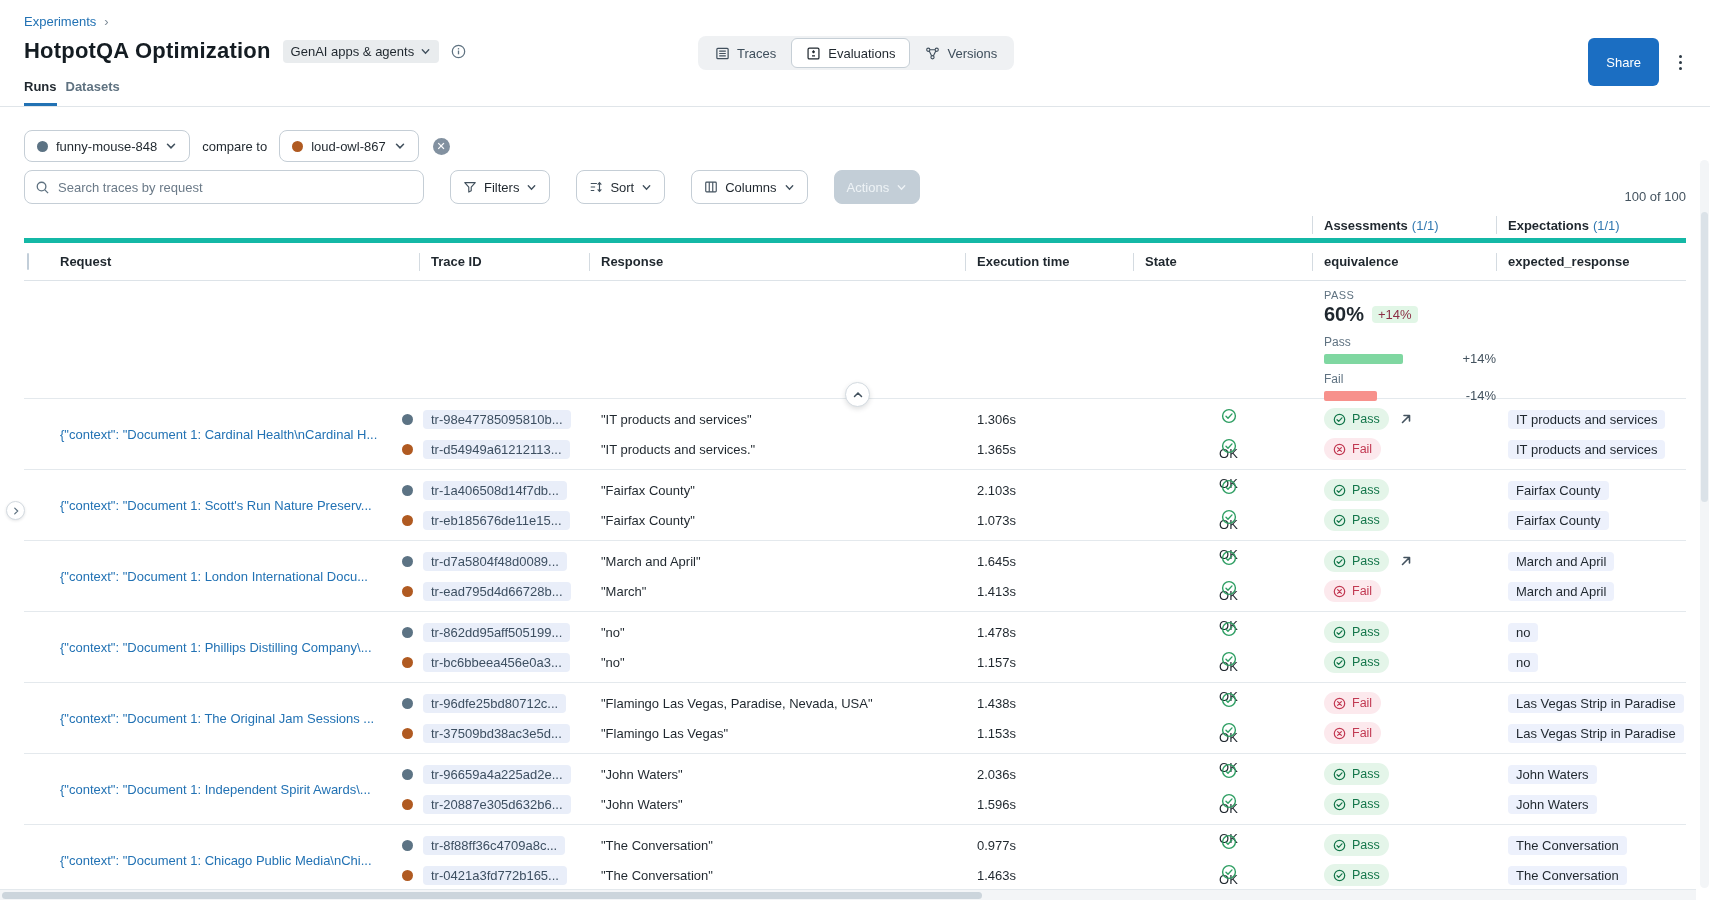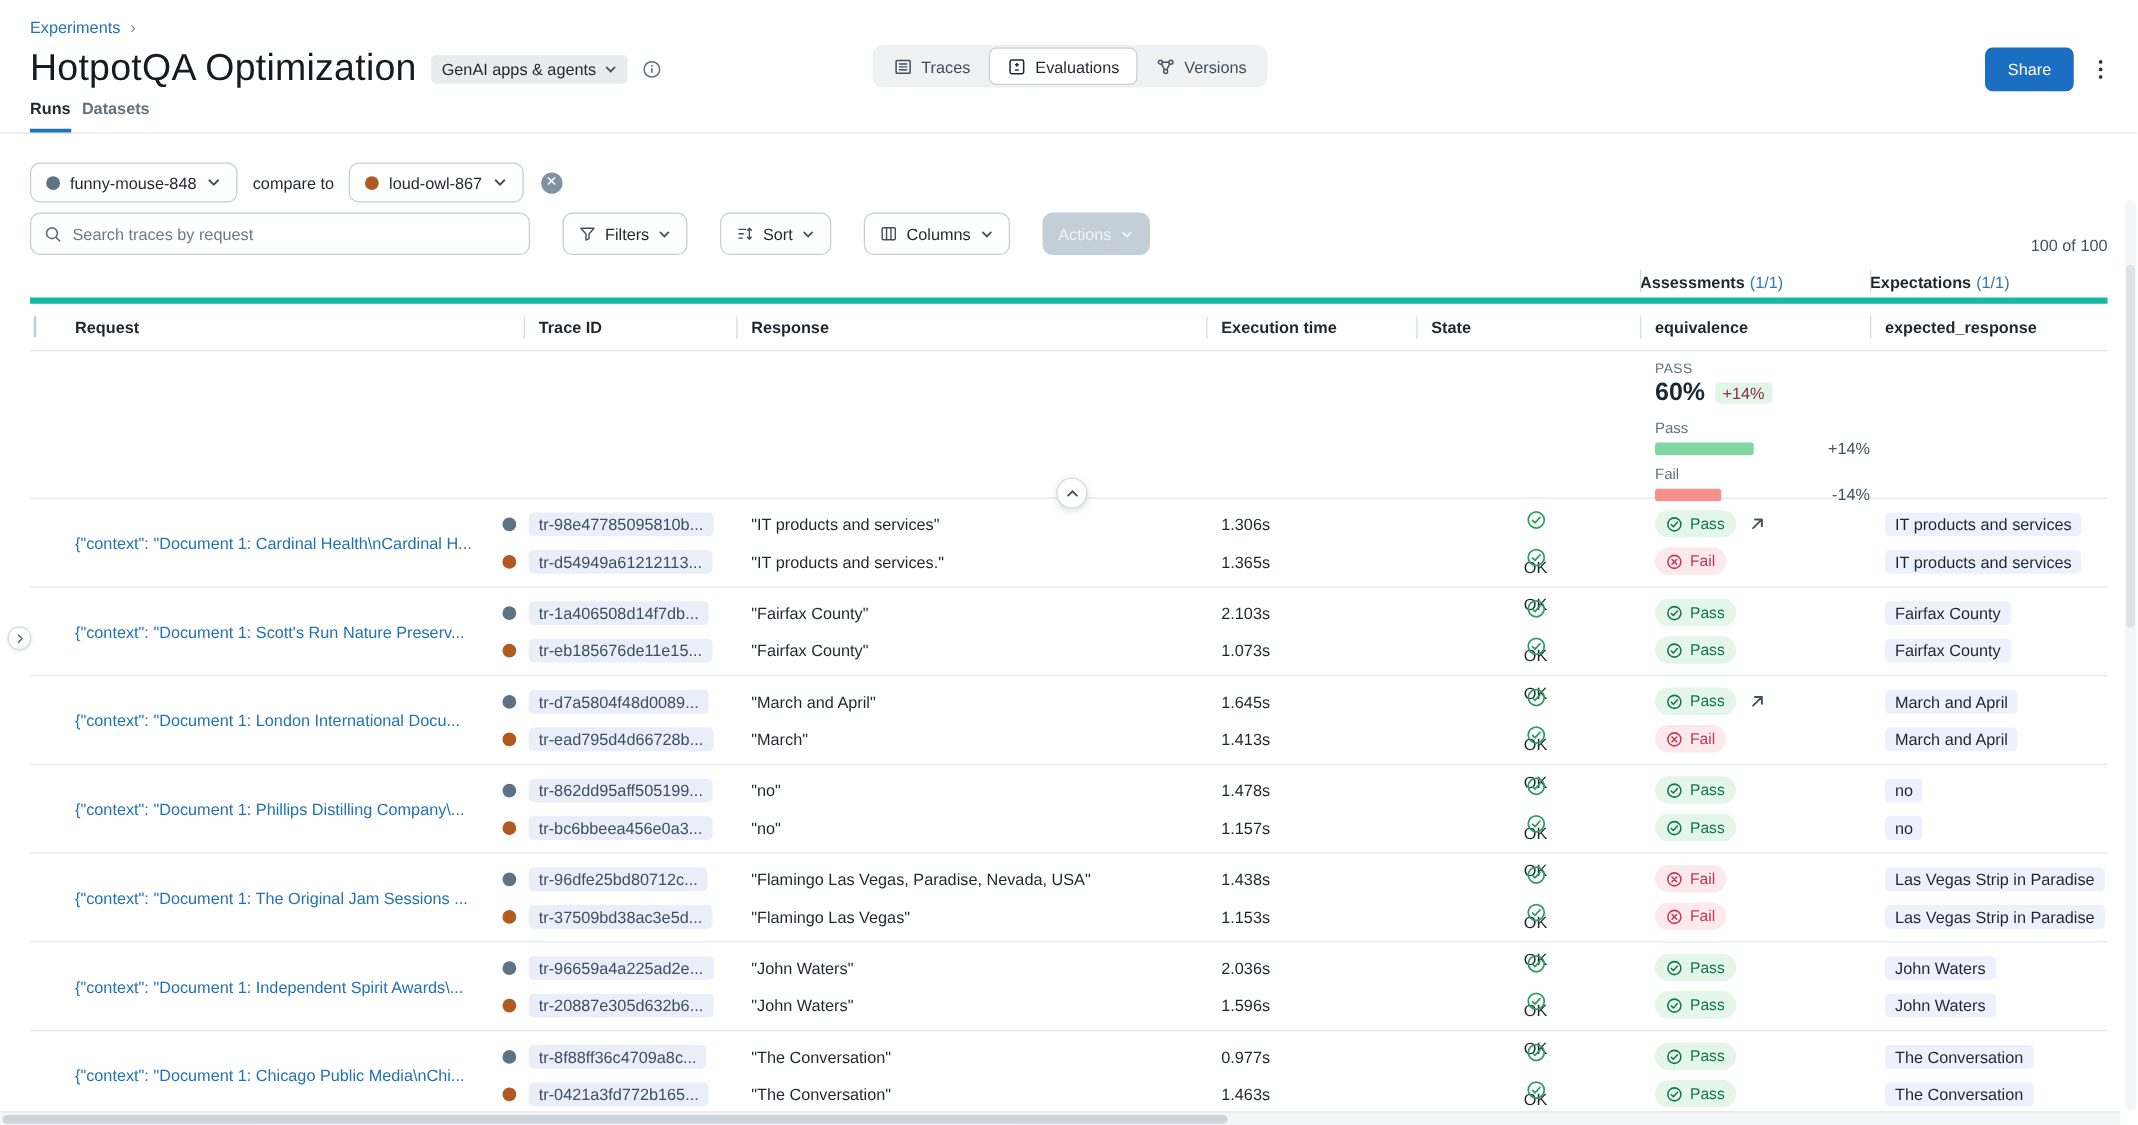--- a/index.html
+++ b/index.html
@@ -6,30 +6,30 @@
   html,body { background:#fff; }
   body { font-family:"Liberation Sans","DejaVu Sans",sans-serif; color:#1f272e; }
   .app { position:relative; width:1710px; height:900px; background:#fff; overflow:hidden; }
 
   
   .hdr { position:relative; height:107px; border-bottom:1px solid #e0e5e9;padding-left:32px; }
   .breadcrumb { position:absolute; left:24px; top:14px; display:flex; align-items:center; gap:8px; font-size:13px; }
   .breadcrumb a { color:#2272B4; text-decoration:none; cursor:pointer; }
   .crumb-sep { color:#7d8b97; font-size:13px; }
   .title-row { position:absolute; left:24px; top:38px; display:flex; align-items:center; gap:12px; }
-  .page-title { font-size:30px; font-weight:400; color:#141c22; letter-spacing:.2px; }
+  .page-title { font-size:22px; font-weight:700; color:#141c22; letter-spacing:.2px; }
   .badge-pill { display:flex; align-items:center; gap:6px; background:#e9ecee; border-radius:4px; padding:4px 8px; font-size:13px; color:#1f272e; cursor:pointer; }
   .info-ic { display:inline-flex; }
 
   .segmented { position:absolute; left:698px; top:36px; height:34px; background:#eff1f3; border-radius:8px; padding:2px; display:flex; align-items:stretch; }
   .seg { display:flex; align-items:center; gap:7px; padding:0 14px; font-size:13px; color:#3e4e5b; border-radius:6px; border:1px solid transparent; cursor:pointer; white-space:nowrap; }
   .seg.active { background:#fff; border-color:#c6cfd6; color:#1f272e; font-weight:500; }
 
   .hdr-right { position:absolute; right:24px; top:38px; display:flex; align-items:center; gap:16px; }
-  .share-btn { background:#1B6EC2; color:#fff; border:none; border-radius:6px; height:35px; padding:0 18px; font-size:13px; font-weight:500; font-family:inherit; cursor:pointer; }
+  .share-btn { background:#1B6EC2; color:#fff; border:none; border-radius:6px; height:48px; padding:0 18px; font-size:13px; font-weight:500; font-family:inherit; cursor:pointer; }
   .kebab { display:flex; flex-direction:column; gap:3px; padding:6px 4px; cursor:pointer; }
   .kebab i { width:3px; height:3px; border-radius:50%; background:#2c3a45; }
 
   .tabs { position:absolute; left:24px; bottom:0; display:flex; gap:9px; }
   .tab { font-size:13px; font-weight:700; color:#5f7281; padding-bottom:9px; border-bottom:3px solid transparent; cursor:pointer; }
   .tab.active { color:#1f272e; border-bottom-color:#2272B4; }
 
   
   .content { padding:0 24px; }
   .compare-row { margin-top:23px; display:flex; align-items:center; gap:12px; }
@@ -42,21 +42,21 @@
   .search-box { display:flex; align-items:center; gap:8px; width:400px; height:34px; border:1px solid #c5ced6; border-radius:8px; padding:0 10px; background:#fff; }
   .search-box input { border:none; outline:none; flex:1; font-size:13px; font-family:inherit; color:#1f272e; background:transparent; }
   .search-box input::placeholder { color:#6b7a88; }
   .tb-btn { display:flex; align-items:center; gap:7px; height:34px; padding:0 12px; border:1px solid #c5ced6; border-radius:8px; background:#fff; font-size:13px; font-family:inherit; color:#1f272e; cursor:pointer; }
   .tb-btn.disabled { background:#c3ced7; border-color:#c3ced7; color:#eef3f6; cursor:default; }
   .count { margin-left:auto; font-size:13px; color:#44535f; align-self:flex-end; }
 
   
   .cols { display:grid; grid-template-columns:24px 371px 170px 376px 168px 179px 184px 190px; }
   .grp-row { margin-top:8px; height:26px; align-items:center; }
-  .grp-cell { position:relative; padding-left:0; font-size:13px; }
+  .grp-cell { position:relative; padding-left:12px; font-size:13px; }
   .grp-cell b { font-weight:700; color:#1f272e; }
   .grp-cell .cnt { color:#3178b0; margin-left:4px; }
   .vline::before { content:''; position:absolute; left:0; top:50%; transform:translateY(-50%); width:1px; height:18px; background:#d4dbe1; }
 
   .head-row { border-top:5px solid #14b8a6; border-bottom:1px solid #dde3e8; height:43px; align-items:center; }
   .th { position:relative; padding-left:12px; font-size:13px; font-weight:700; color:#1f272e; white-space:nowrap; }
   .checkbox { width:16px; height:16px; border-radius:4px; background:#e3eaf1; border:1px solid #c2ced9; cursor:pointer; }
   .th-check { padding-left:3px; }
 
   .summary-row { height:118px; border-bottom:1px solid #e4e9ed; }

